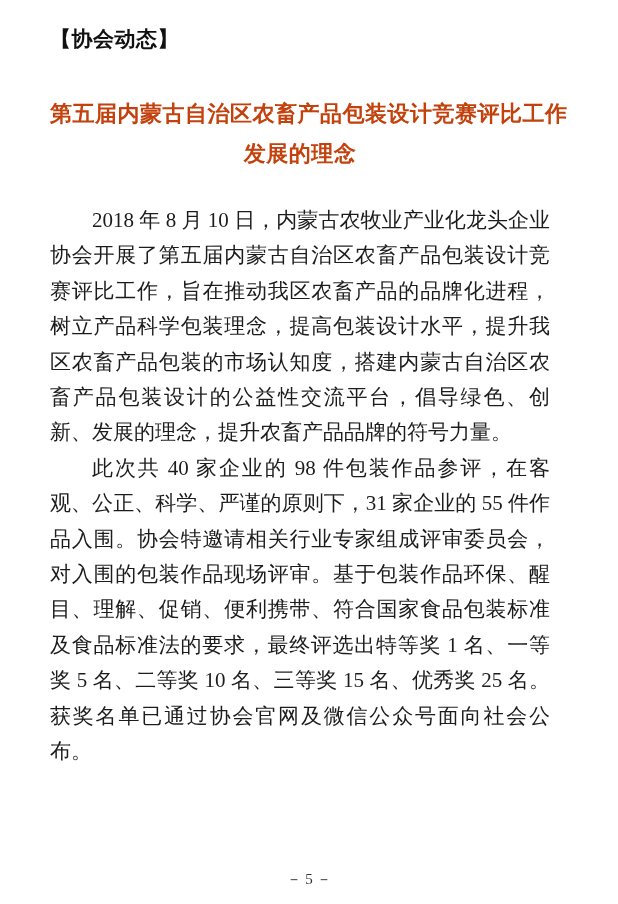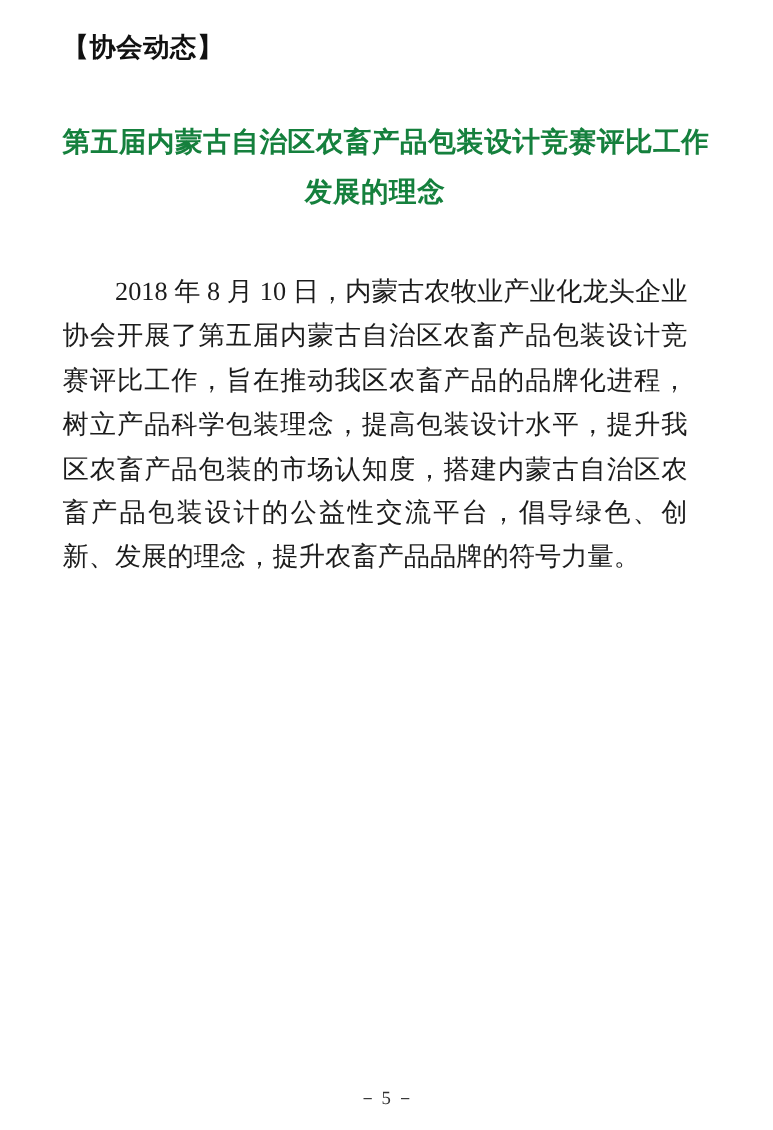--- a/index.html
+++ b/index.html
@@ -26,29 +26,29 @@
     line-height: 30px;
     color: #111111;
     letter-spacing: 0.5px;
   }
   .doc-title {
     margin: 40px 0 0 0;
     text-align: center;
     font-weight: bold;
     font-size: 22px;
     line-height: 40px;
-    color: #15803d;
+    color: #c2410c;
     letter-spacing: 0.5px;
   }
   .doc-title .title-line {
     display: block;
     white-space: nowrap;
   }
   .doc-body {
-    margin-top: 42px;
+    margin-top: 29px;
   }
   .doc-body p {
     margin: 0;
     font-size: 21px;
     line-height: 35.4px;
     text-align: justify;
     text-justify: inter-character;
     text-indent: 2em;
     color: #1c1c1c;
     word-break: break-all;
@@ -72,19 +72,20 @@
 
   <div class="section-tag">【协会动态】</div>
 
   <h1 class="doc-title">
     <span class="title-line">第五届内蒙古自治区农畜产品包装设计竞赛评比工作</span>
     <span class="title-line">发展的理念</span>
   </h1>
 
   <div class="doc-body">
     <p>2018 年 8 月 10 日，内蒙古农牧业产业化龙头企业协会开展了第五届内蒙古自治区农畜产品包装设计竞赛评比工作，旨在推动我区农畜产品的品牌化进程，树立产品科学包装理念，提高包装设计水平，提升我区农畜产品包装的市场认知度，搭建内蒙古自治区农畜产品包装设计的公益性交流平台，倡导绿色、创新、发展的理念，提升农畜产品品牌的符号力量。</p>
+    <p>此次共 40 家企业的 98 件包装作品参评，在客观、公正、科学、严谨的原则下，31 家企业的 55 件作品入围。协会特邀请相关行业专家组成评审委员会，对入围的包装作品现场评审。基于包装作品环保、醒目、理解、促销、便利携带、符合国家食品包装标准及食品标准法的要求，最终评选出特等奖 1 名、一等奖 5 名、二等奖 10 名、三等奖 15 名、优秀奖 25 名。获奖名单已通过协会官网及微信公众号面向社会公布。</p>
   </div>
 
   <div class="page-footer">
     <span>－ 5 －</span>
   </div>
 
 </div>
 
 </body></html>

